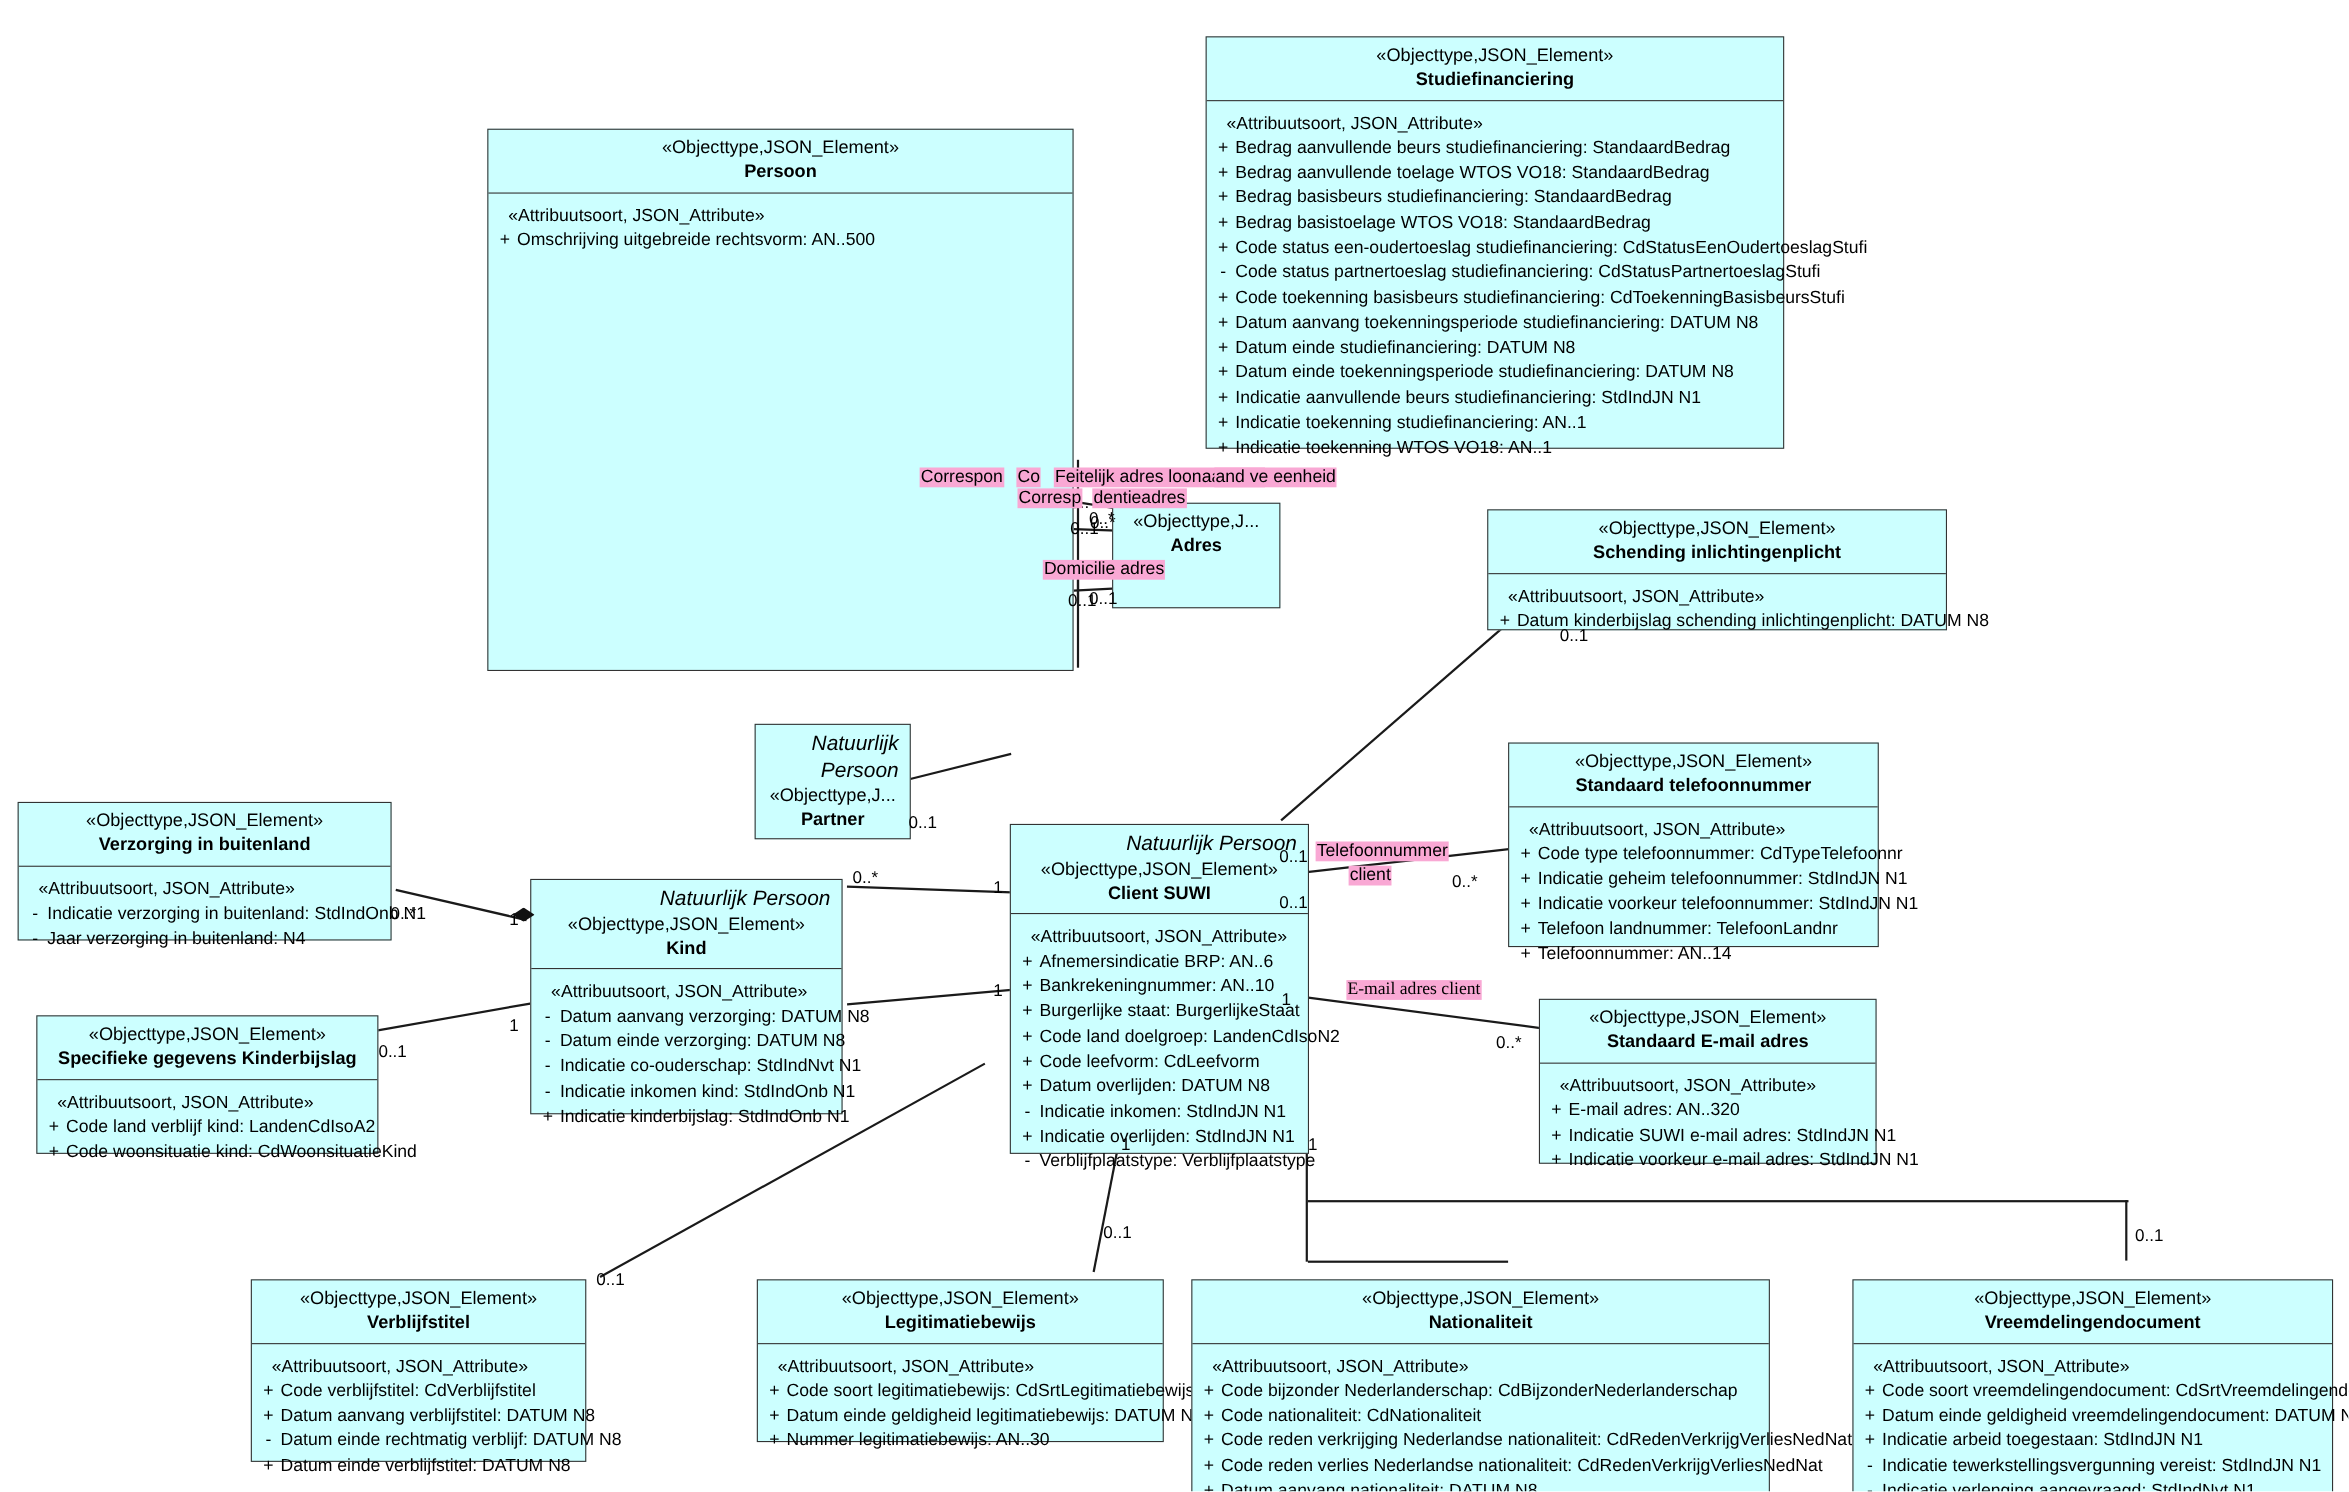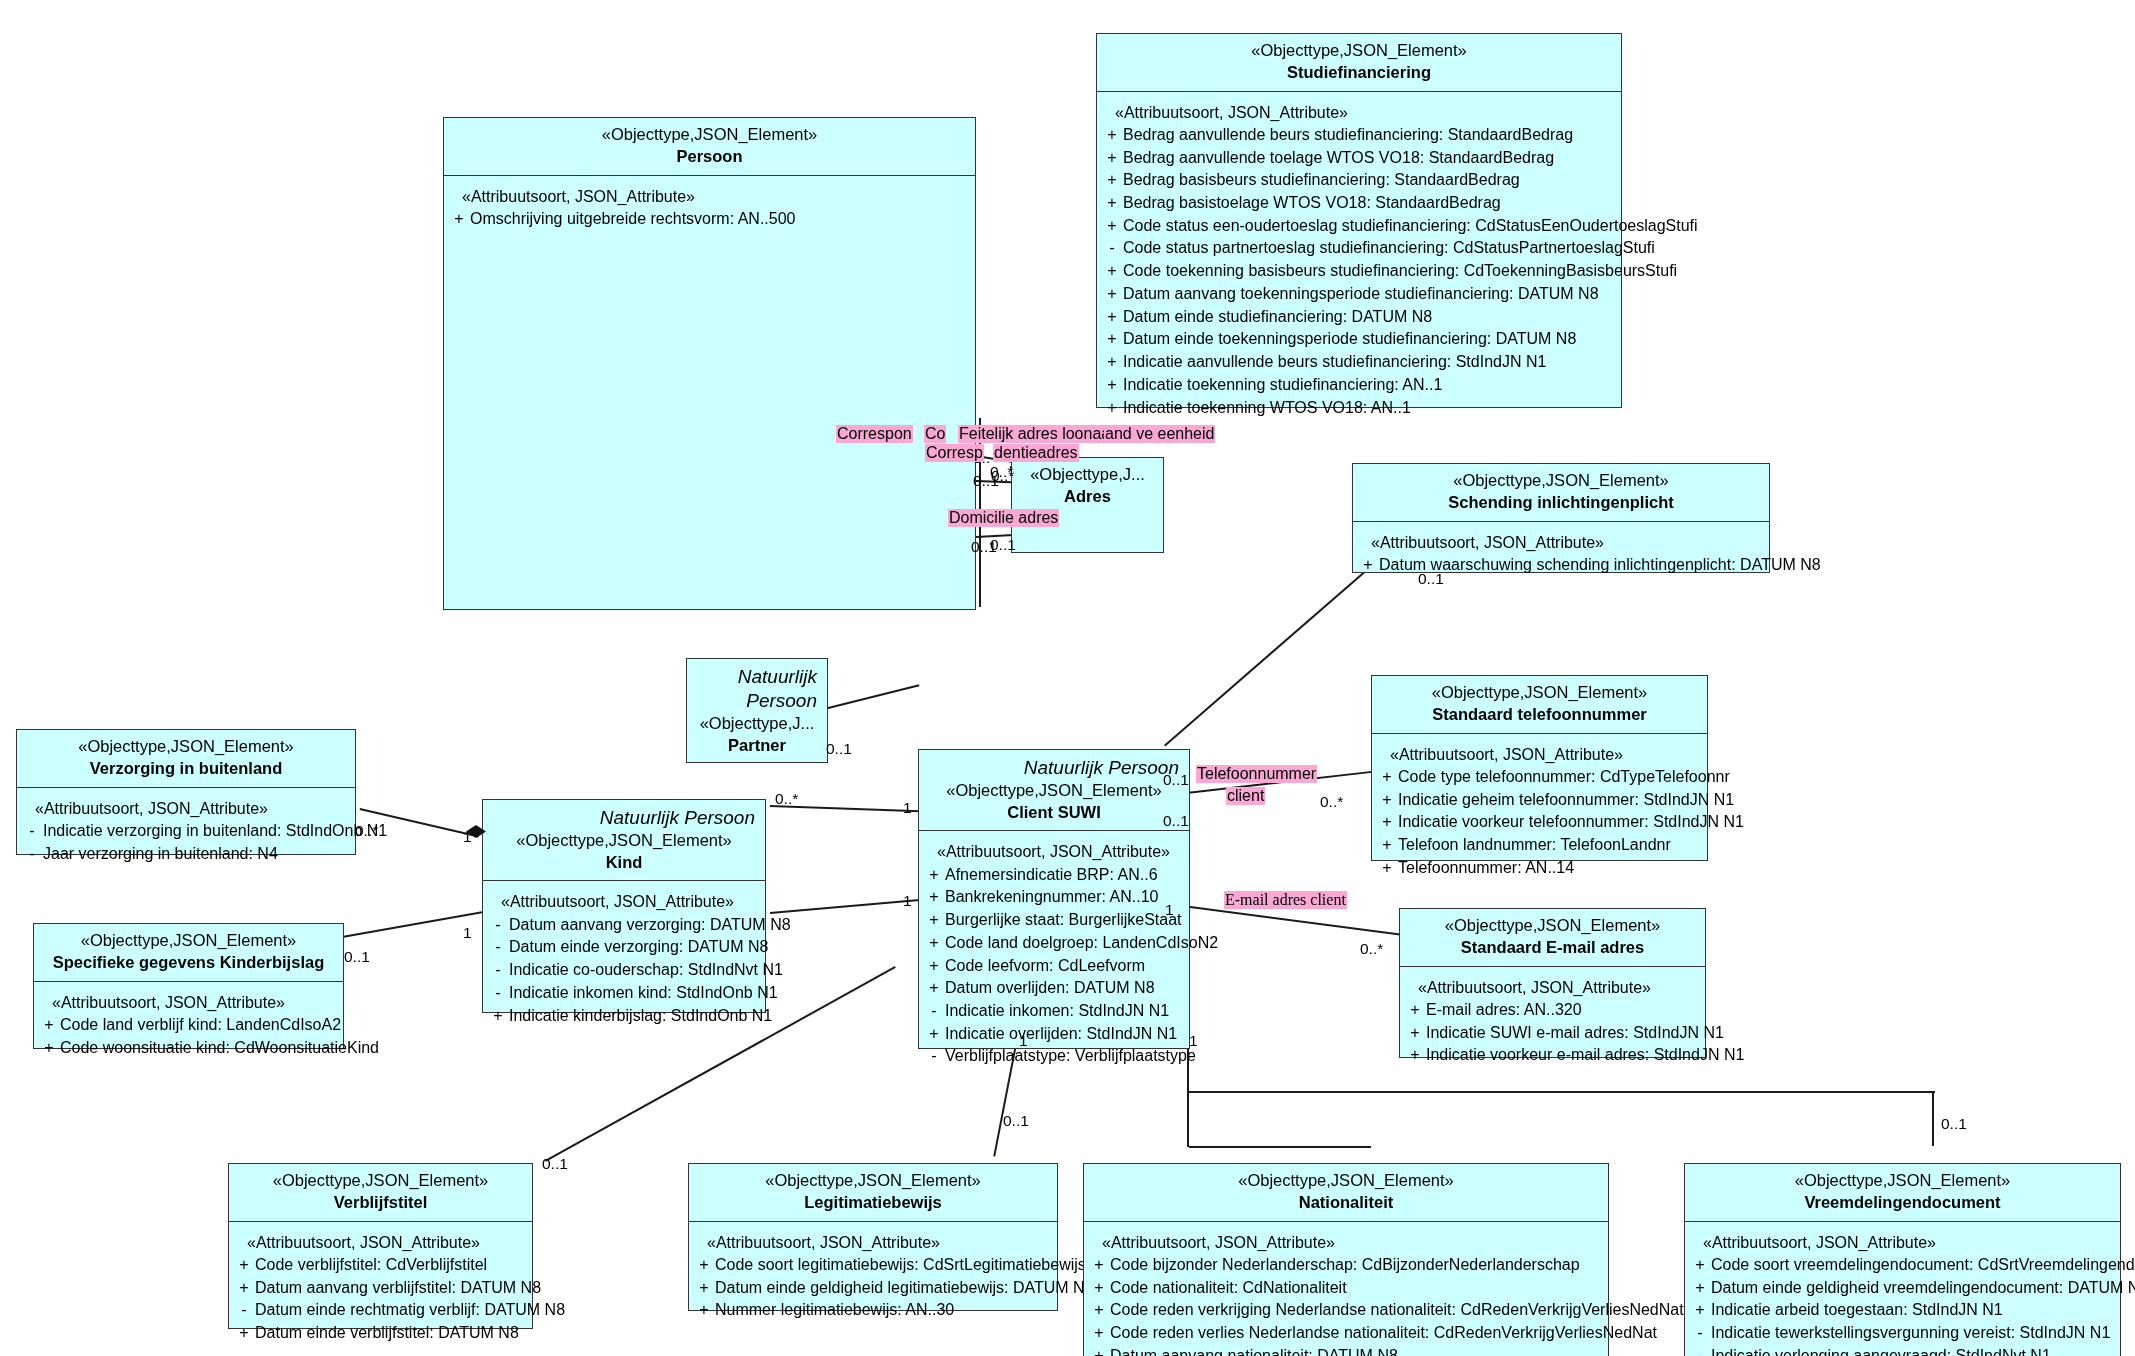--- a/index.html
+++ b/index.html
@@ -282,21 +282,21 @@
 
   <div class="uml" style="left:1352px;top:443px;width:418px;height:110px;">
     <div class="head">
       <span class="stereo">«Objecttype,JSON_Element»</span>
       <span class="cname">Schending inlichtingenplicht</span>
     </div>
     <div class="body">
       <div class="attrhead">«Attribuutsoort, JSON_Attribute»</div>
       <div class="attr">
           <span class="vis">+</span>
-          <span class="txt">Datum waarschuwing schending inlichtingenplicht: DATUM N8</span>
+          <span class="txt">Datum kinderbijslag schending inlichtingenplicht: DATUM N8</span>
         </div>
     </div>
   </div>
 
   <div class="uml" style="left:1371px;top:655px;width:337px;height:186px;">
     <div class="head">
       <span class="stereo">«Objecttype,JSON_Element»</span>
       <span class="cname">Standaard telefoonnummer</span>
     </div>
     <div class="body">

